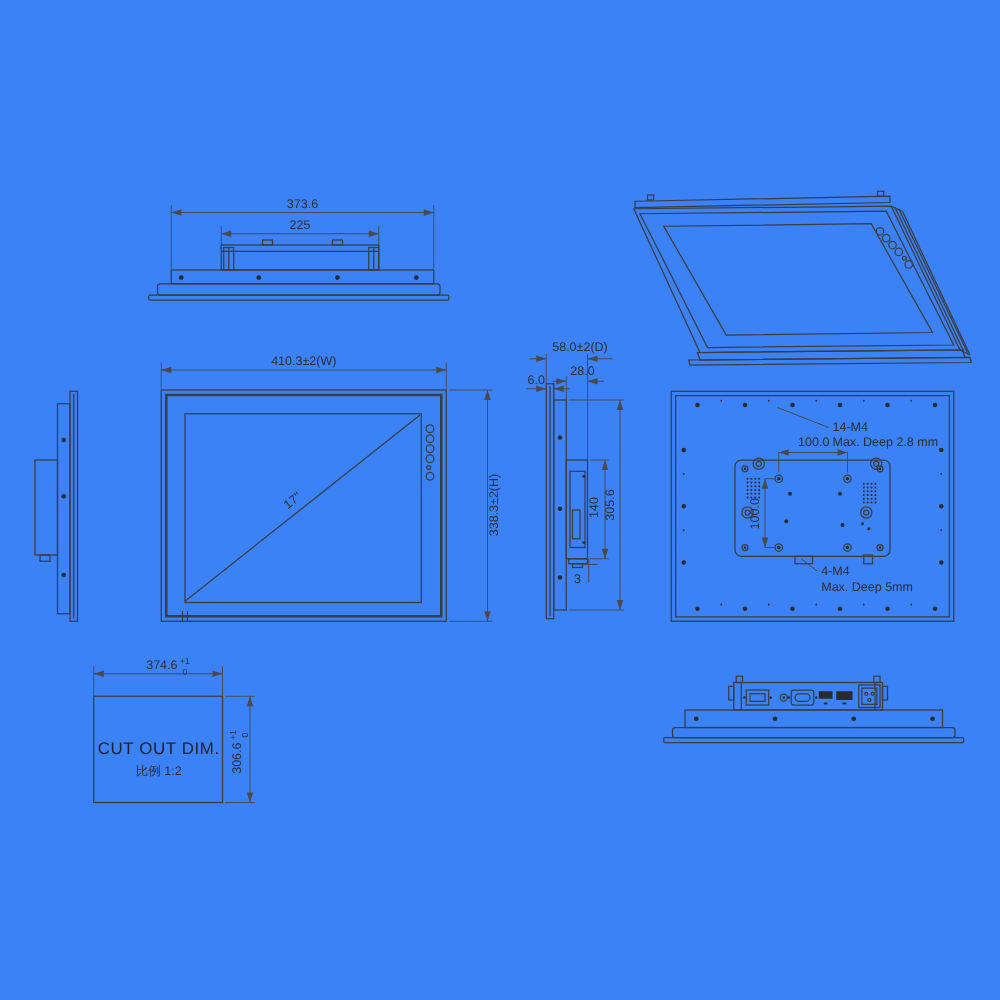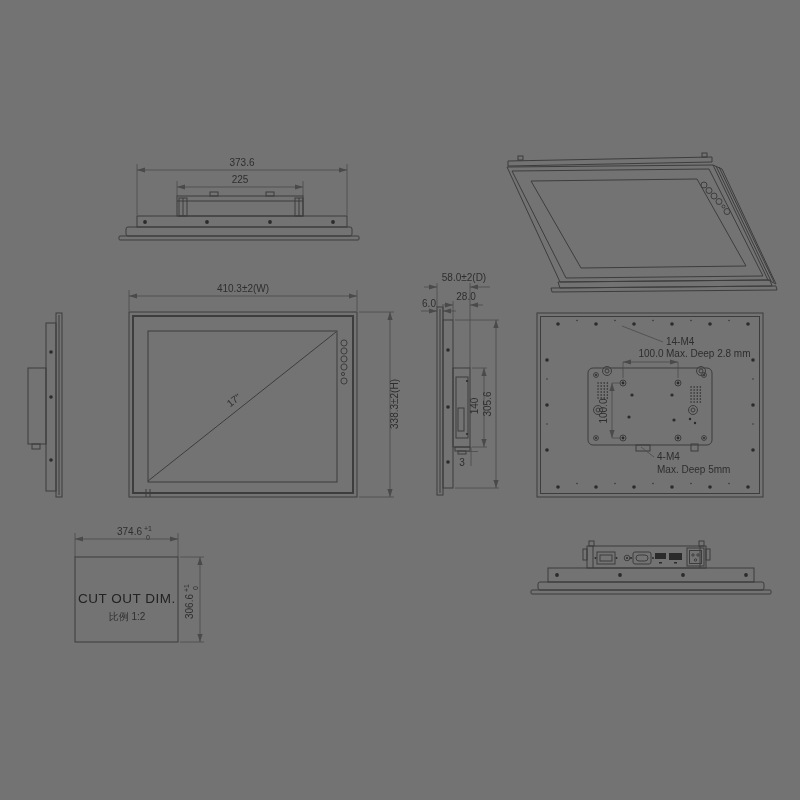--- a/index.html
+++ b/index.html
@@ -1,17 +1,17 @@
 <!DOCTYPE html>
 <html><head>
 <meta charset="utf-8">
 <title></title>
 <style>
   html,body { margin:0; padding:0; background:#ffffff; }
-  .canvas { position:relative; width:800px; height:800px; background:#737373; overflow:hidden; }
+  .canvas { position:relative; width:800px; height:800px; background:#3b82f6; overflow:hidden; }
   svg { font-family:"Liberation Sans","DejaVu Sans",sans-serif; }
   .ln   { stroke:#3d3d3d; fill:none; stroke-width:1; }
   .ln2  { stroke:#3d3d3d; fill:none; stroke-width:2; }
   .thin { stroke:#4a4a4a; fill:none; stroke-width:0.75; }
   .dim  { stroke:#4a4a4a; fill:none; stroke-width:0.8; }
   .dot  { fill:#2b2b2b; stroke:none; }
   .pdots{ stroke:#2b2b2b; fill:none; stroke-linecap:round; }
   .txt  { fill:#2e2e2e; font-size:10px; }
   .txts { fill:#2e2e2e; font-size:7px; }
   .txtl { fill:#222; font-size:13.5px; letter-spacing:0.5px; }

